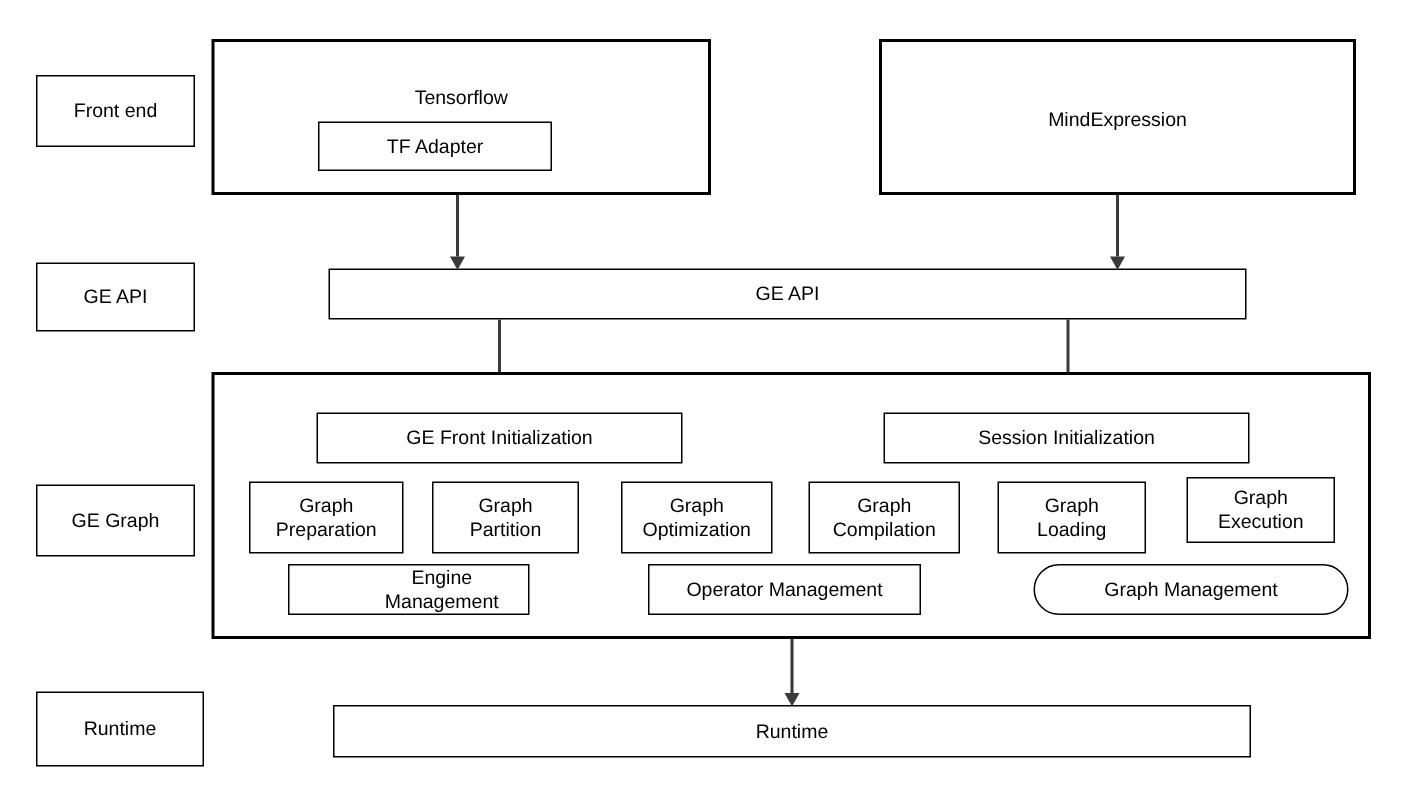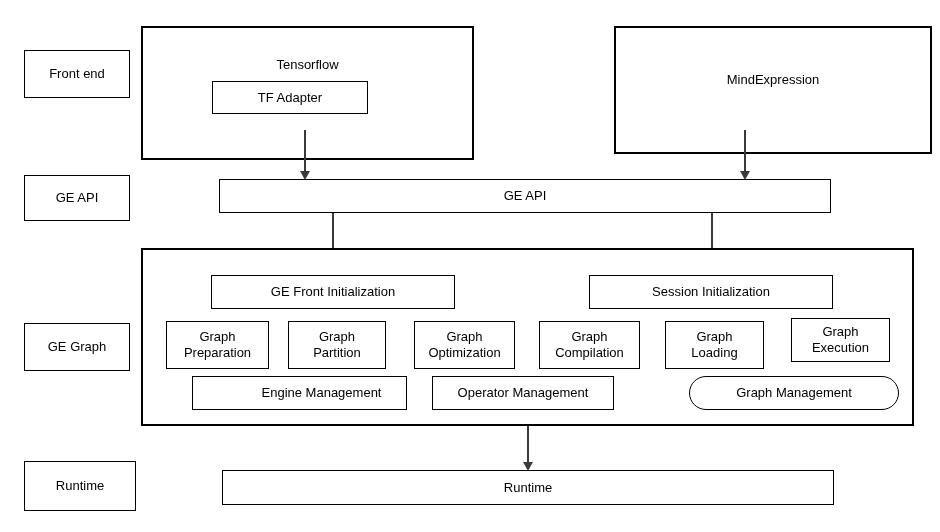--- a/index.html
+++ b/index.html
@@ -83,28 +83,28 @@
   <div class="box label-box" style="left:24px; top:175px; width:106px; height:46px;">
     <span>GE API</span>
   </div>
   <div class="box label-box" style="left:24px; top:323px; width:106px; height:48px;">
     <span>GE Graph</span>
   </div>
   <div class="box label-box" style="left:24px; top:461px; width:112px; height:50px;">
     <span>Runtime</span>
   </div>
 
-  <div class="box thick container-box" style="left:141px; top:26px; width:333px; height:134px;">
+  <div class="box thick container-box" style="left:141px; top:26px; width:333px; height:104px;">
     <div class="container-title" style="top:29px;">Tensorflow</div>
   </div>
   <div class="box" style="left:212px; top:81px; width:156px; height:33px;">
     <span>TF Adapter</span>
   </div>
 
-  <div class="box thick container-box" style="left:586px; top:26px; width:318px; height:128px;margin-left:28px;">
+  <div class="box thick container-box" style="left:586px; top:26px; width:318px; height:104px;">
     <div class="container-title" style="top:44px;">MindExpression</div>
   </div>
 
   <div class="arrow" style="left:304px; top:130px; height:50px;">
     <div class="shaft" style="height:41px;"></div>
     <div class="head" style="top:41px;"></div>
   </div>
 
   <div class="arrow" style="left:744px; top:130px; height:50px;">
     <div class="shaft" style="height:41px;"></div>
@@ -152,21 +152,21 @@
   </div>
   <div class="box" style="left:665px; top:321px; width:99px; height:48px;">
     <span class="two-line">Graph
 Loading</span>
   </div>
   <div class="box" style="left:791px; top:318px; width:99px; height:44px;">
     <span class="two-line">Graph
 Execution</span>
   </div>
 
-  <div class="box" style="left:192px; top:376px; width:215px; height:34px;padding-left:48px;">
+  <div class="box" style="left:192px; top:376px; width:161px; height:34px;padding-left:48px;">
     <span>Engine Management</span>
   </div>
   <div class="box" style="left:432px; top:376px; width:182px; height:34px;">
     <span>Operator Management</span>
   </div>
   <div class="box" style="left:689px; top:376px; width:210px; height:34px;border-radius:17px;">
     <span>Graph Management</span>
   </div>
 
   <div class="arrow" style="left:527px; top:426px; height:50px;">

